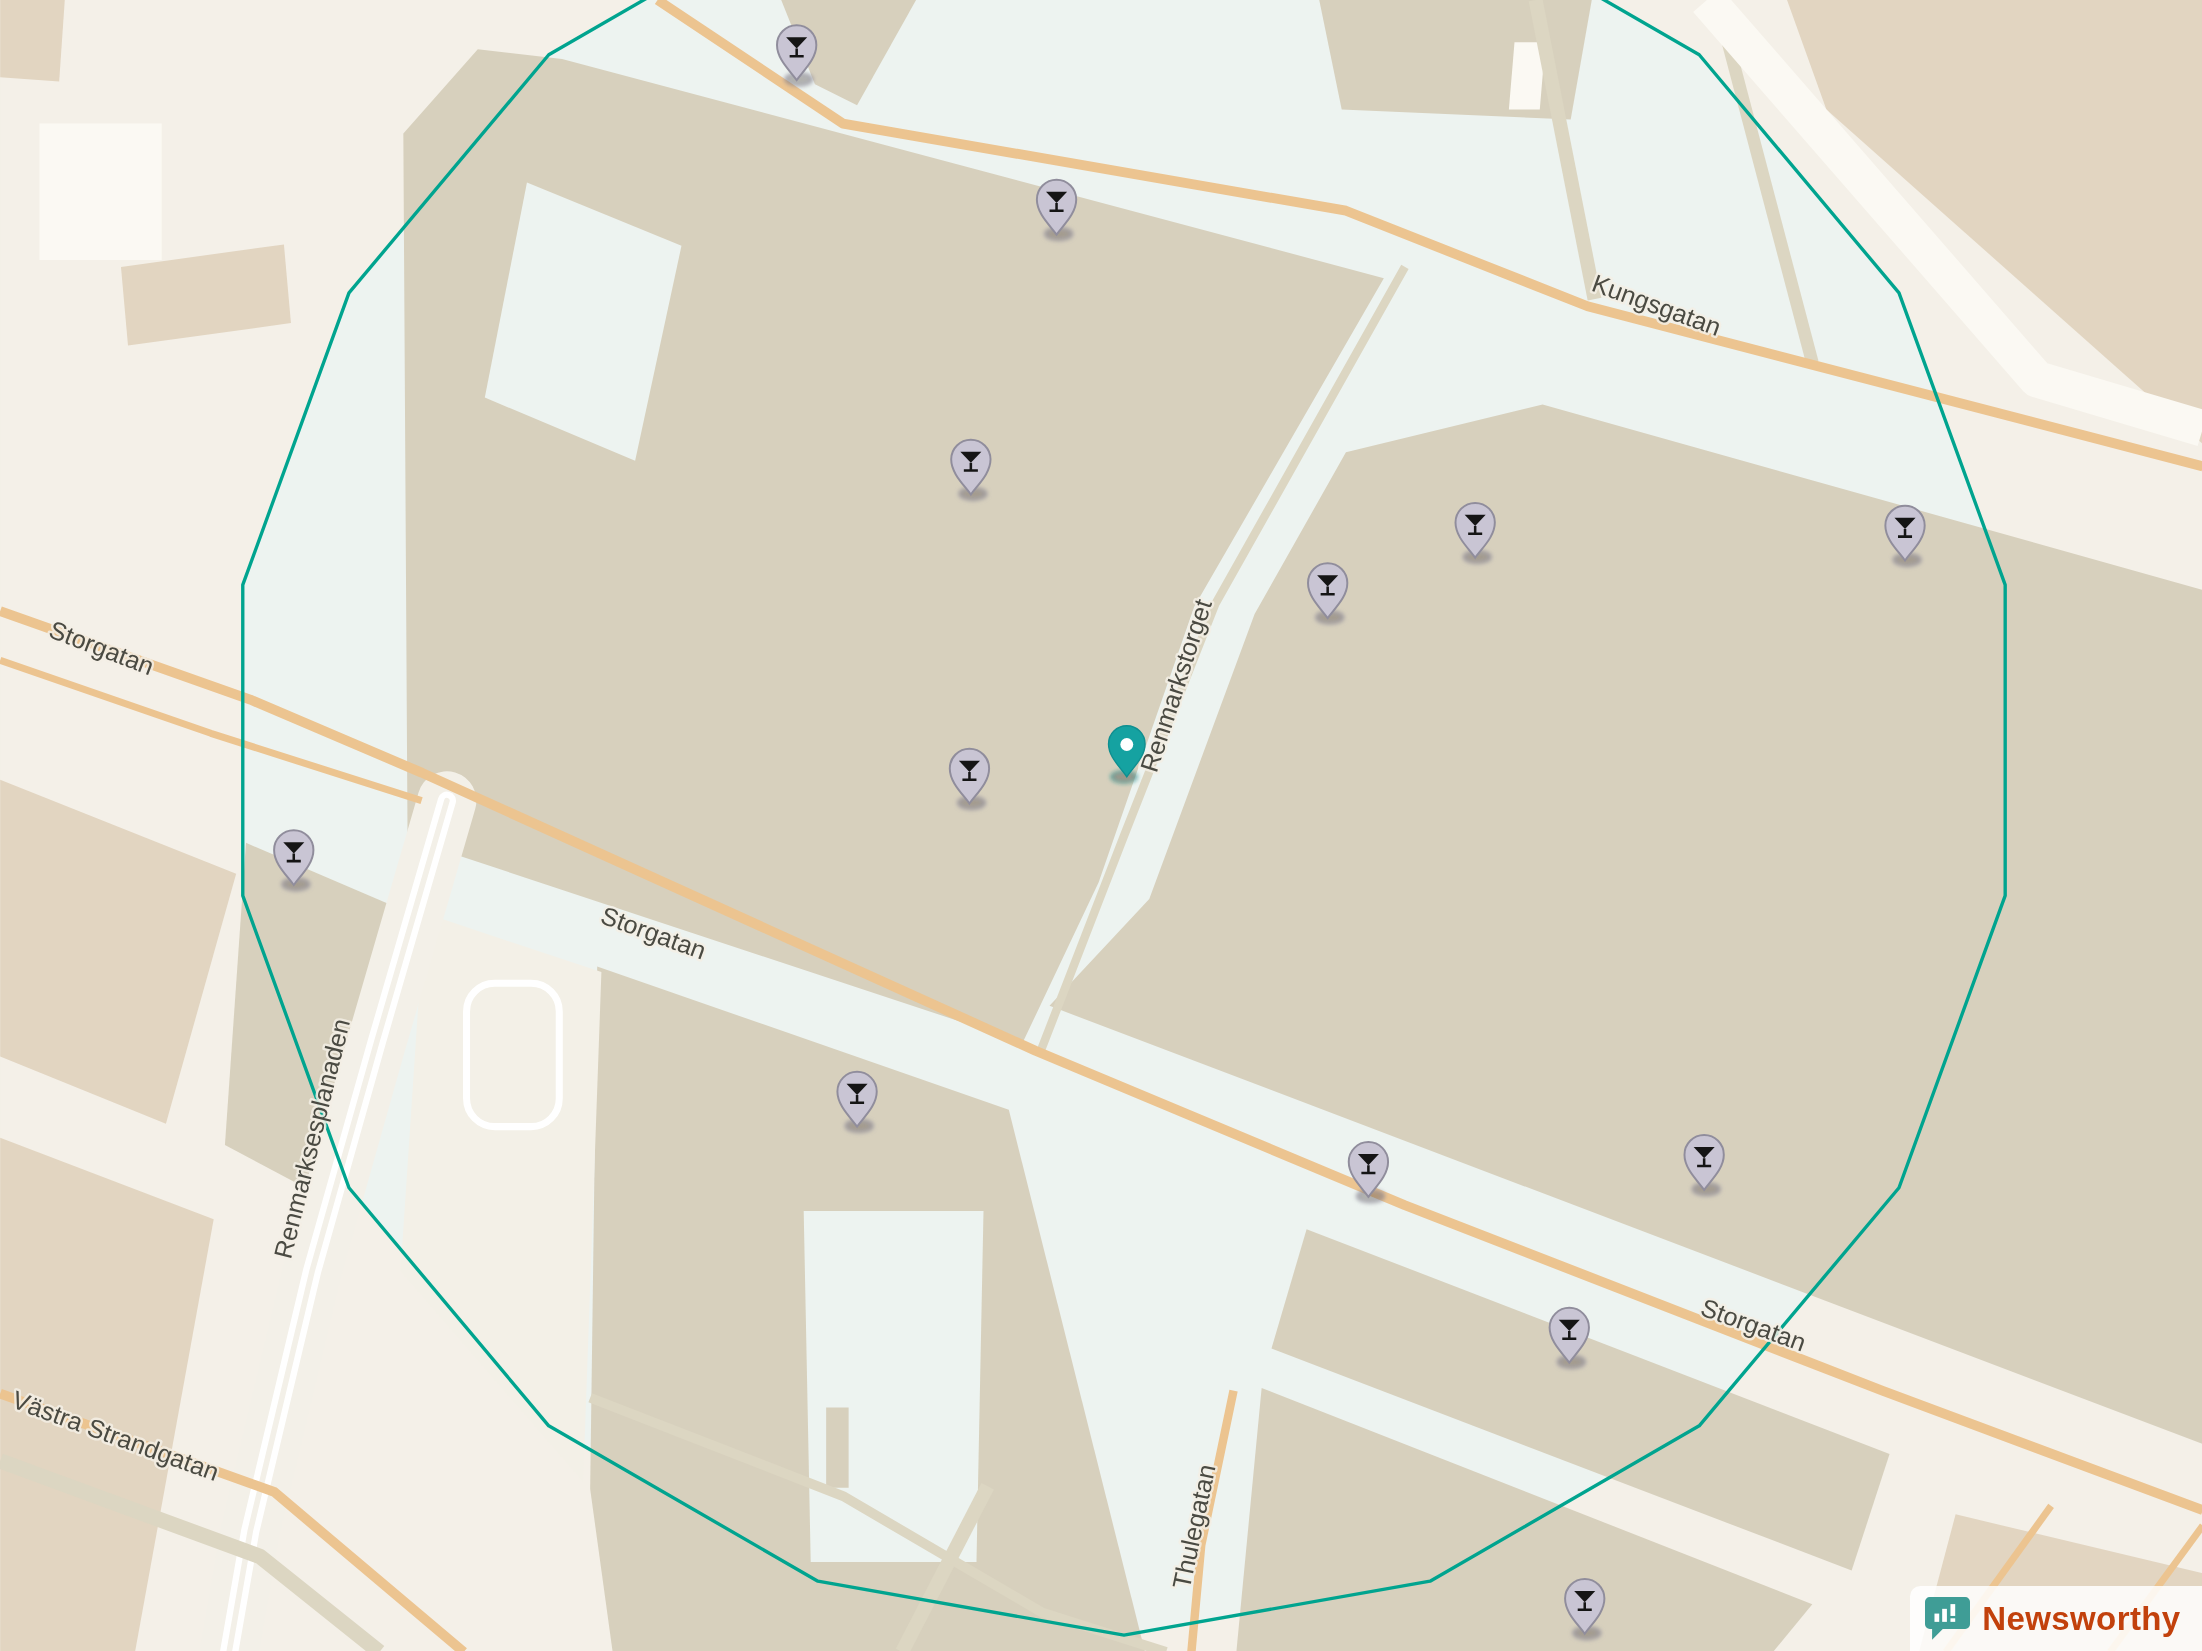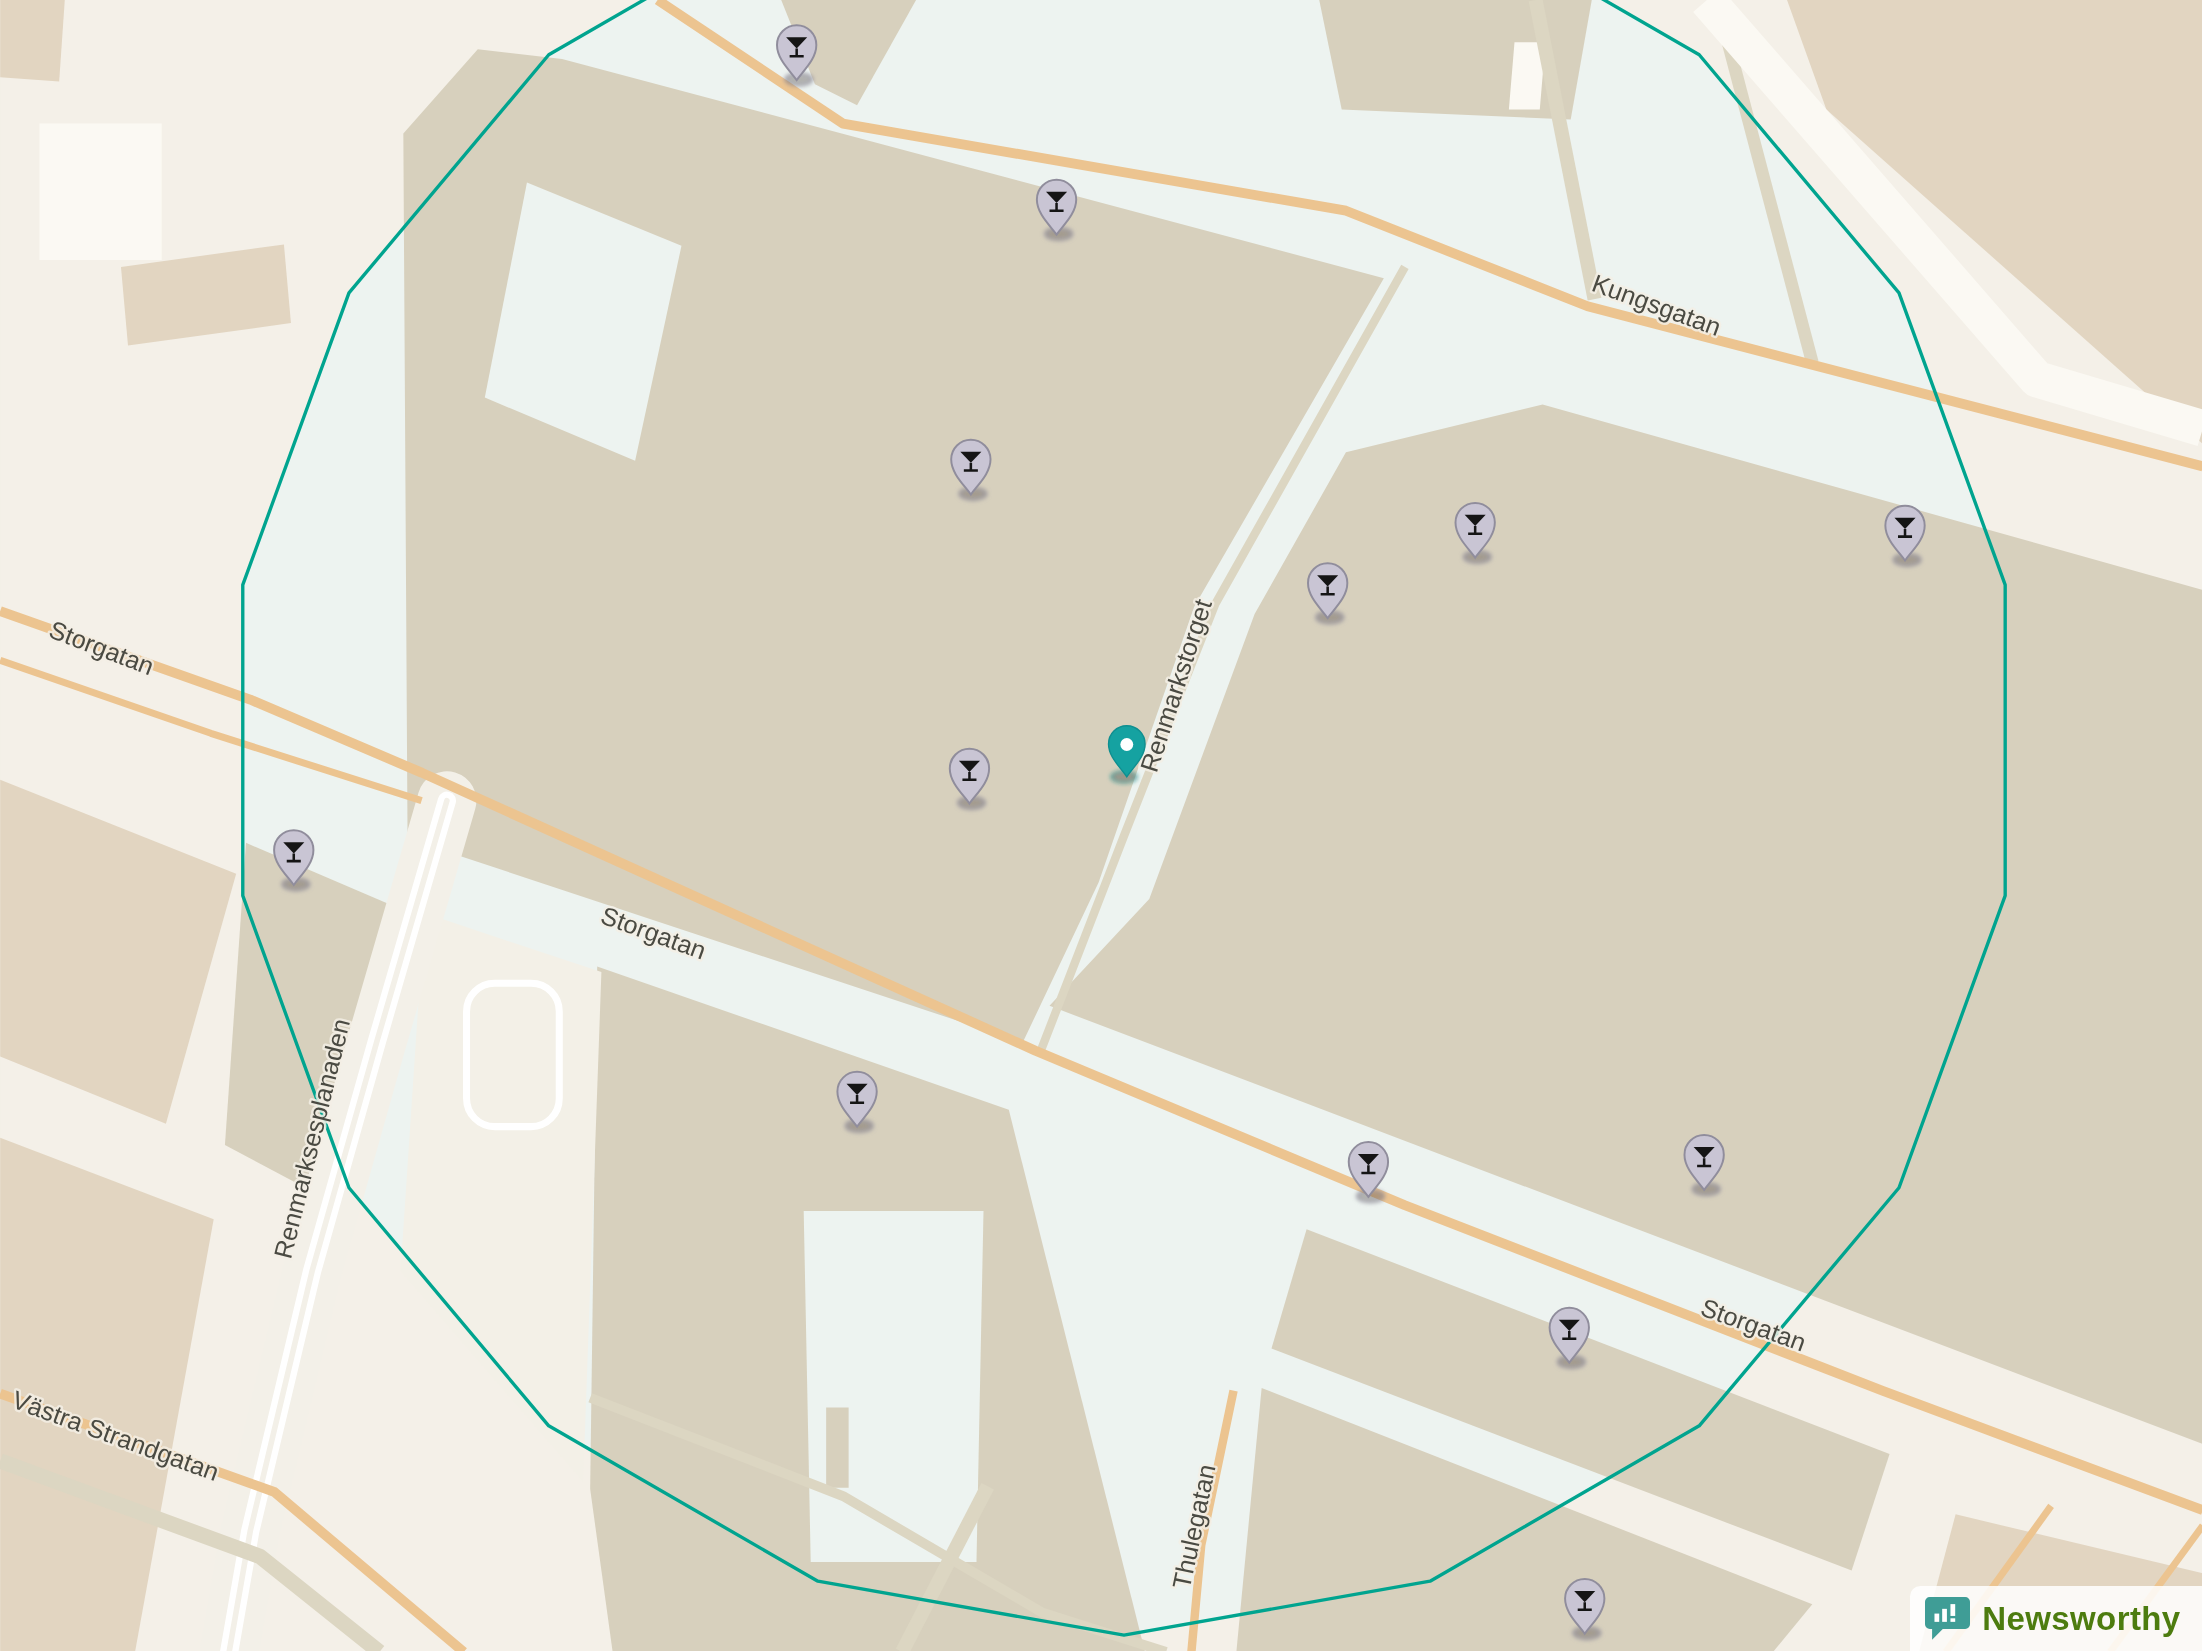--- a/index.html
+++ b/index.html
@@ -111,16 +111,16 @@
   </svg>
 
   <div id="logo">
     <svg width="45" height="45" viewBox="0 0 38 38">
       <path id="logo-bubble" d="M4,0 h30 a4,4 0 0 1 4,4 v19 a4,4 0 0 1 -4,4 h-19 l-9,9 v-9 h-2 a4,4 0 0 1 -4,-4 v-19 a4,4 0 0 1 4,-4 z" fill="#3f9d96"></path>
       <rect x="8" y="14" width="4" height="7" fill="#ffffff"></rect>
       <rect x="14.5" y="10" width="4" height="11" fill="#ffffff"></rect>
       <rect x="21.5" y="6" width="4" height="10" fill="#ffffff"></rect>
       <rect x="21.5" y="18" width="4" height="3" fill="#ffffff"></rect>
     </svg>
-    <span class="logo-text" style="color: #4d7c0f; text-align: right;">Newsworthy</span>
+    <span class="logo-text" style="color: #c2410c; text-align: right;">Newsworthy</span>
   </div>
 </div>
 
 
 </body></html>

